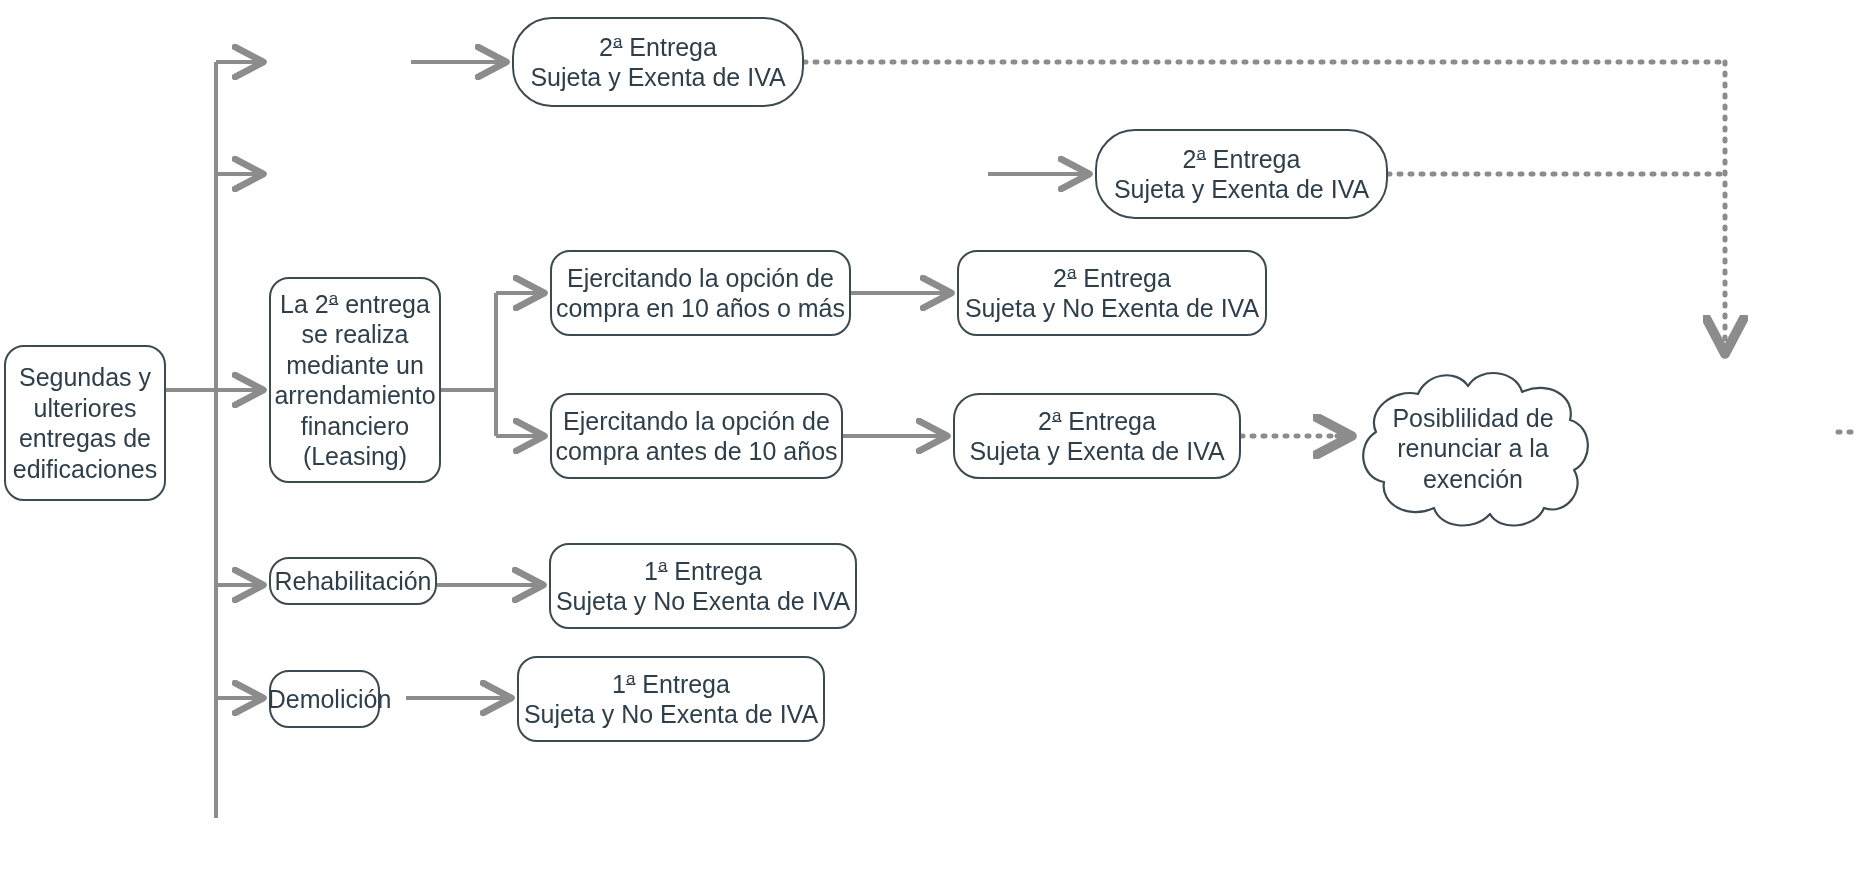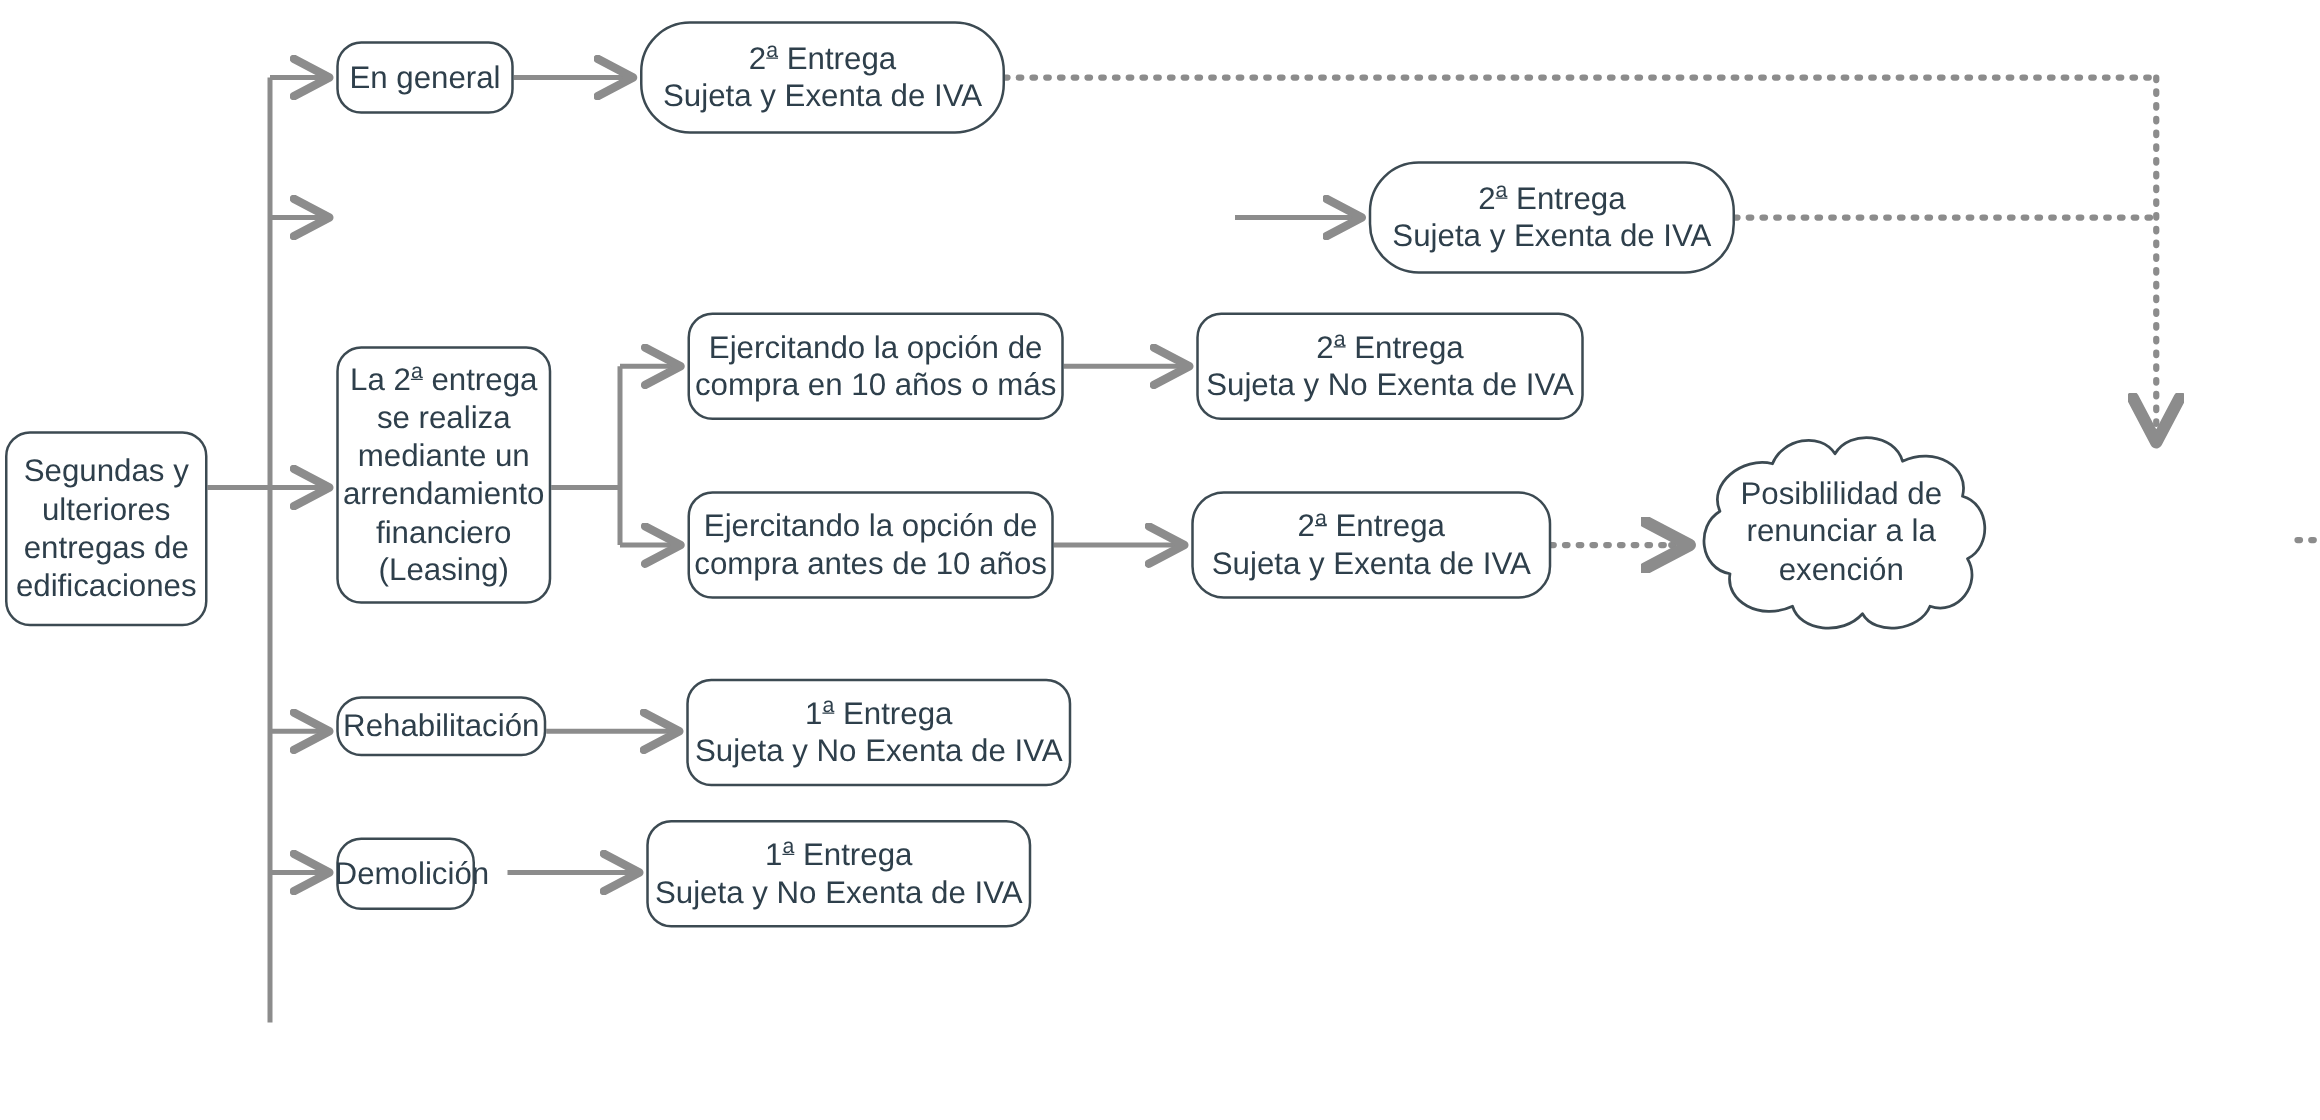--- a/index.html
+++ b/index.html
@@ -130,23 +130,20 @@
     </g>
   </svg>
 
   <div class="node r-md" style="left:4px; top:312px; width:162px; height:156px;margin-top:33px;">
     <span>Segundas y
 ulteriores
 entregas de
 edificaciones</span>
   </div>
 
-  <div class="node r-md" style="left:269px; top:33px; width:142px; height:58px;">
-    <span>En general</span>
-  </div>
 
   <div class="node r-pill" style="left:512px; top:17px; width:292px; height:90px;">
     <span>2<sup class="ord">a</sup> Entrega
 Sujeta y Exenta de IVA</span>
   </div>
 
 
   <div class="node r-pill" style="left:1095px; top:129px; width:293px; height:90px;">
     <span>2<sup class="ord">a</sup> Entrega
 Sujeta y Exenta de IVA</span>
@@ -192,21 +189,21 @@
 
   <div class="node r-md" style="left:269px; top:670px; width:111px; height:58px;padding-left:10px;">
     <span>Demolición</span>
   </div>
 
   <div class="node r-md" style="left:517px; top:656px; width:308px; height:86px;">
     <span>1<sup class="ord">a</sup> Entrega
 Sujeta y No Exenta de IVA</span>
   </div>
 
-  <div class="cloud-node" style="left:1348px; top:343px; width:250px; height:165px;">
+  <div class="cloud-node" style="left:1348px; top:366px; width:250px; height:165px;">
     <svg class="cloud-svg" width="250" height="165" viewBox="0 0 250 165" xmlns="http://www.w3.org/2000/svg">
       <path d="M70,28
                C78,8 108,2 120,20
                C132,0 168,4 174,26
                C200,14 228,30 222,54
                C244,60 246,94 226,104
                C238,124 218,150 196,142
                C188,162 152,166 142,148
                C126,166 92,162 86,142
                C60,154 32,138 36,116

